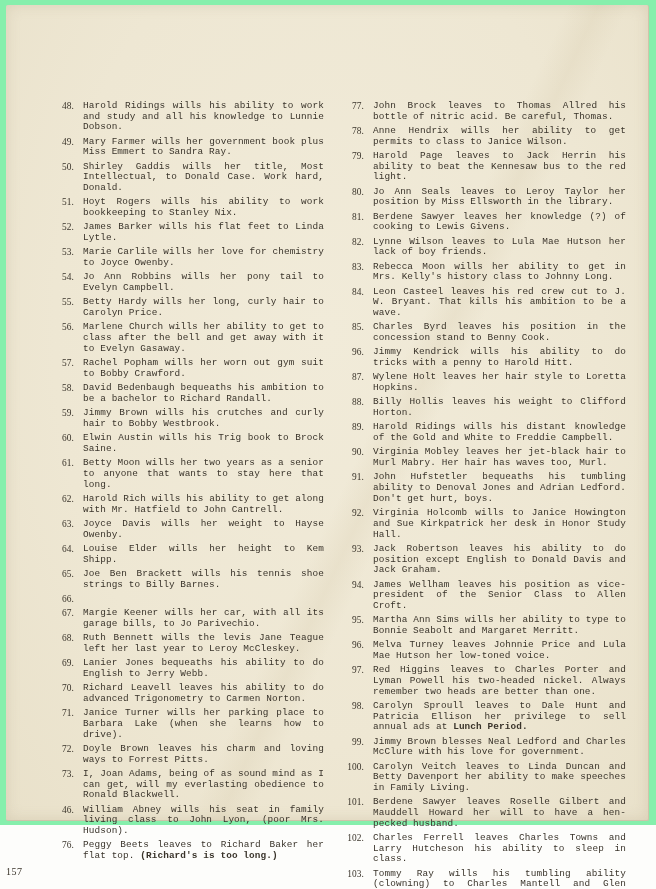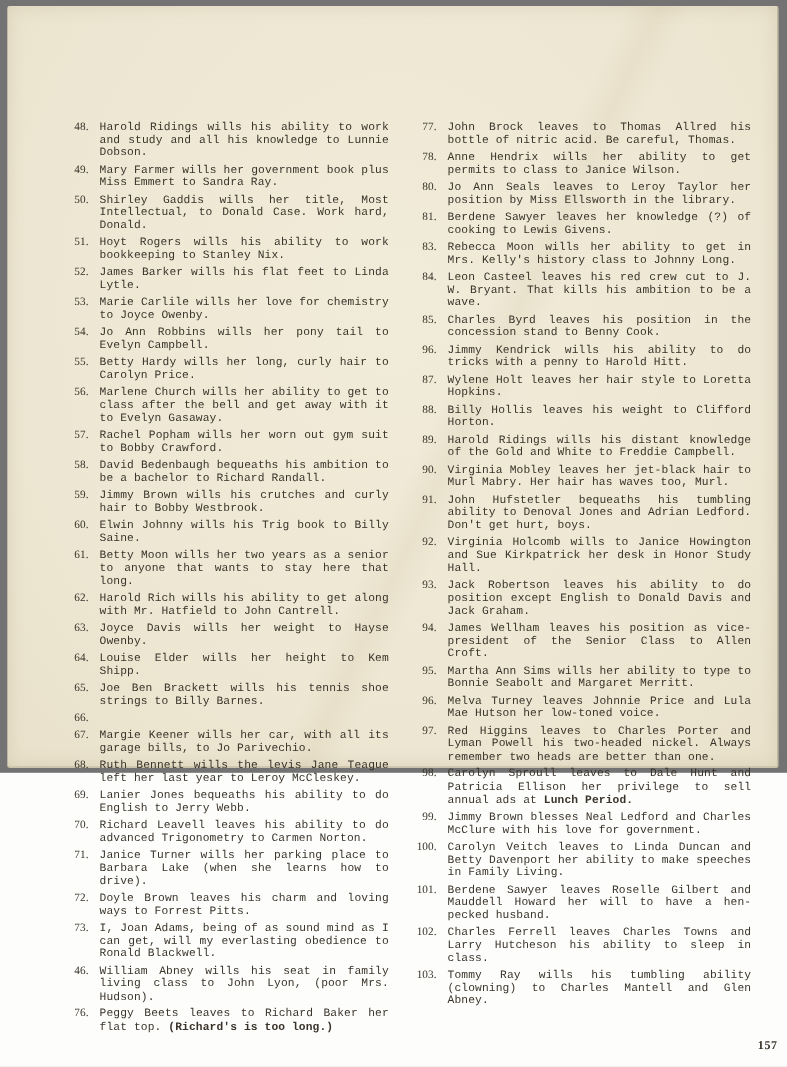--- a/index.html
+++ b/index.html
@@ -4,22 +4,22 @@
 <style>
   html, body { margin: 0; padding: 0; }
   body {
     width: 656px; height: 889px;
     background: #fdfdfb;
     overflow: hidden;
     font-family: "Liberation Serif", serif;
   }
   .scan-frame {
     position: relative;
-    width: 656px; height: 644px;
-    background: #737373;
+    width: 656px; height: 825px;
+    background: #86efac;
   }
   .page {
     position: absolute;
     left: 6px; top: 5px; right: 7px; bottom: 4px;
     background:
       linear-gradient(115deg, rgba(220,208,180,0) 55%, rgba(214,202,172,0.25) 58%, rgba(220,208,180,0) 61%),
       radial-gradient(ellipse at 50% 40%, #f1ebd9 0%, #eee7d3 60%, #e9e1ca 100%);
     box-shadow: inset 0 0 14px rgba(168,152,118,0.25);
     border-right: 1px solid #cfc4aa;
     border-bottom: 1px solid #cfc4aa;
@@ -49,23 +49,23 @@
     flex: 1;
     text-align: justify;
     text-justify: inter-word;
     font-family: Liberation Mono, monospace;
   }
   .will-item .text b { font-weight: bold; }
   .page-number {
     position: absolute;
     left: 0; right: 0;
     top: 861px;
-    text-align: right;
+    text-align: left;
     font-size: 10px;
-    font-weight: bold;
+    font-weight: normal;
     color: #39332a;
     letter-spacing: 0.5px;
   }
 </style>
 </head>
 <body>
 
 <div class="scan-frame">
   <div class="page">
     <div class="column left">
@@ -124,21 +124,21 @@
     <span class="text">David Bedenbaugh bequeaths his ambition to be a bachelor to Richard Randall.</span>
   </div>
 
   <div class="will-item">
     <span class="num">59.</span>
     <span class="text">Jimmy Brown wills his crutches and curly hair to Bobby Westbrook.</span>
   </div>
 
   <div class="will-item">
     <span class="num">60.</span>
-    <span class="text">Elwin Johnny wills his Trig book to Billy Saine.</span>
+    <span class="text">Elwin Austin wills his Trig book to Brock Saine.</span>
   </div>
 
   <div class="will-item">
     <span class="num">61.</span>
     <span class="text">Betty Moon wills her two years as a senior to anyone that wants to stay here that long.</span>
   </div>
 
   <div class="will-item">
     <span class="num">62.</span>
     <span class="text">Harold Rich wills his ability to get along with Mr. Hatfield to John Cantrell.</span>
@@ -213,31 +213,39 @@
   <div class="will-item">
     <span class="num">77.</span>
     <span class="text">John Brock leaves to Thomas Allred his bottle of nitric acid. Be careful, Thomas.</span>
   </div>
 
   <div class="will-item">
     <span class="num">78.</span>
     <span class="text">Anne Hendrix wills her ability to get permits to class to Janice Wilson.</span>
   </div>
 
+  <div class="will-item">
+    <span class="num">79.</span>
+    <span class="text">Harold Page leaves to Jack Herrin his ability to beat the Kennesaw bus to the red light.</span>
+  </div>
 
   <div class="will-item">
     <span class="num">80.</span>
     <span class="text">Jo Ann Seals leaves to Leroy Taylor her position by Miss Ellsworth in the library.</span>
   </div>
 
   <div class="will-item">
     <span class="num">81.</span>
     <span class="text">Berdene Sawyer leaves her knowledge (?) of cooking to Lewis Givens.</span>
   </div>
 
+  <div class="will-item">
+    <span class="num">82.</span>
+    <span class="text">Lynne Wilson leaves to Lula Mae Hutson her lack of boy friends.</span>
+  </div>
 
   <div class="will-item">
     <span class="num">83.</span>
     <span class="text">Rebecca Moon wills her ability to get in Mrs. Kelly's history class to Johnny Long.</span>
   </div>
 
   <div class="will-item">
     <span class="num">84.</span>
     <span class="text">Leon Casteel leaves his red crew cut to J. W. Bryant. That kills his ambition to be a wave.</span>
   </div>

